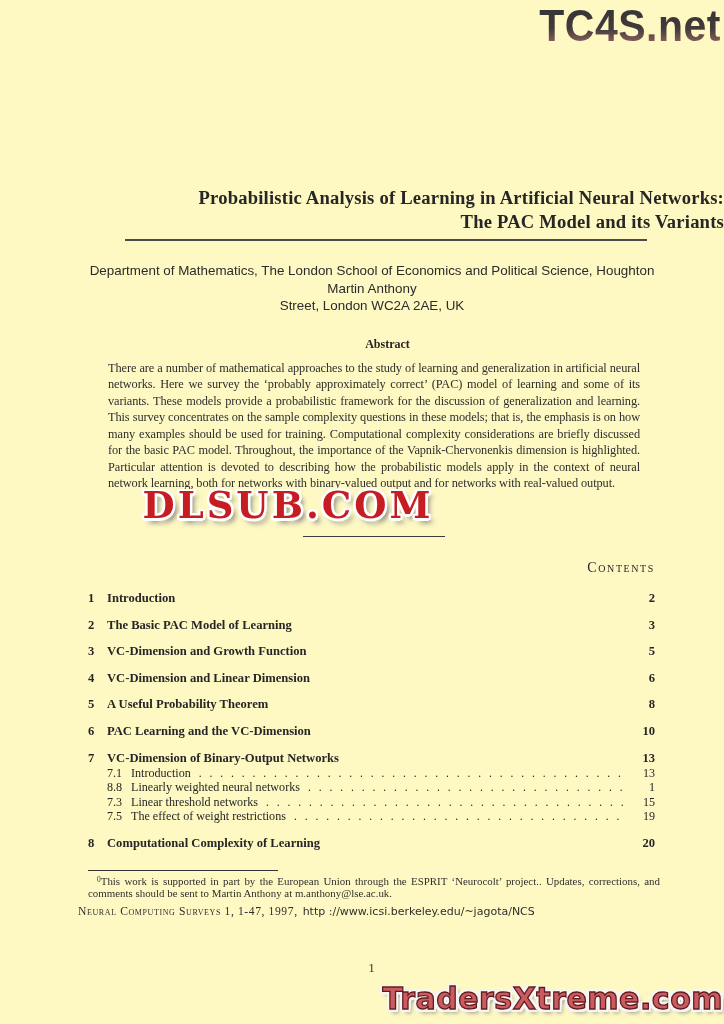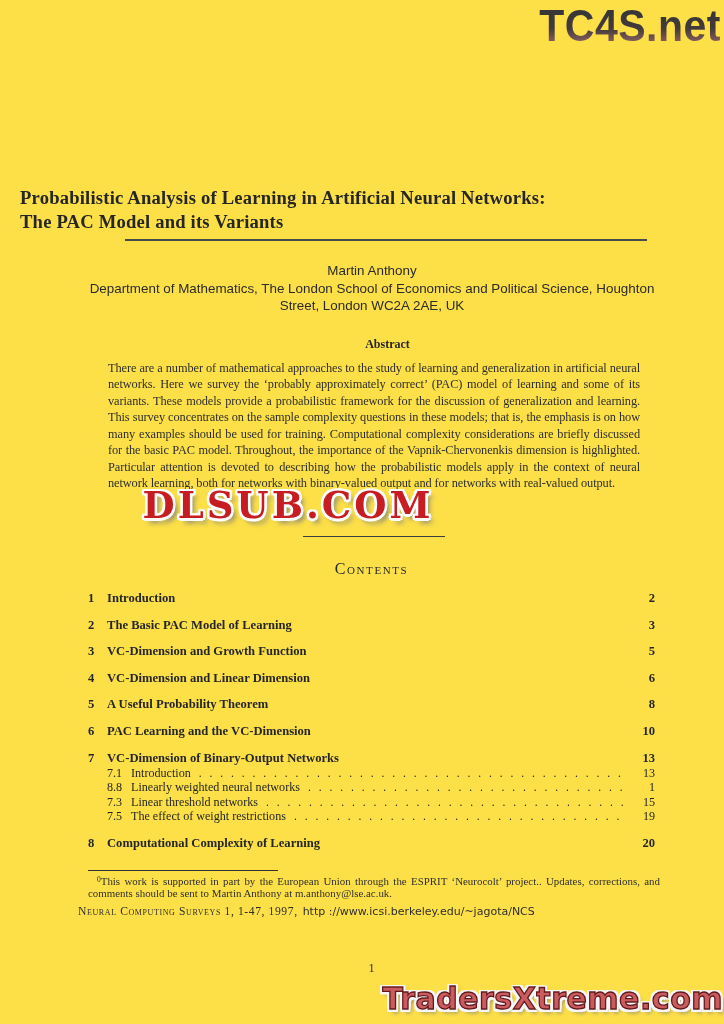--- a/index.html
+++ b/index.html
@@ -4,37 +4,37 @@
 <style>
   html, body { margin: 0; padding: 0; }
   body {
     width: 724px; height: 1024px;
     background: #ffffff;
     font-family: "Liberation Serif", serif;
     color: #2b2b2b;
     position: relative;
     overflow: hidden;
   }
-  .page { position: absolute; inset: 0; background: #fde047; }
+  .page { position: absolute; inset: 0; background: #fef9c3; }
 
   
   .wm-top {
     position: absolute; top: 0px; right: 3px;
     font-family: "Liberation Sans", sans-serif;
     font-weight: 900; font-size: 41px; letter-spacing: 0.5px;
     transform: scaleY(1.1); transform-origin: top right;
     background: linear-gradient(180deg, #343434 8%, #423a3b 55%, #9c6a67 90%, #b28c88 100%);
     -webkit-background-clip: text; background-clip: text;
     color: #433c3d; -webkit-text-fill-color: transparent;
   }
 
   
   .title {
     position: absolute; top: 186px; left: 20px; width: 704px;
-    text-align: left; font-weight: bold; font-size: 18.6px;
+    text-align: right; font-weight: bold; font-size: 18.6px;
     line-height: 23.5px; color: #262626; letter-spacing: 0.2px;
   }
   .title-rule { position: absolute; top: 239px; left: 125px; width: 522px; height: 1.6px; background: #4a4a4a; }
 
   .author-block {
     position: absolute; top: 262px; left: 20px; width: 704px;
     text-align: center; font-family: "Liberation Sans", sans-serif;
     font-size: 13.4px; line-height: 17.6px; color: #2b2b2b;
   }
 
@@ -57,21 +57,21 @@
     text-shadow:
       -2px -2px 0 #fff, 2px -2px 0 #fff, -2px 2px 0 #fff, 2px 2px 0 #fff,
       0 -2.5px 0 #fff, 0 2.5px 0 #fff, -2.5px 0 0 #fff, 2.5px 0 0 #fff,
       4px 5px 5px rgba(125,125,125,0.85);
   }
   .mid-rule { position: absolute; top: 536px; left: 303px; width: 142px; height: 1.3px; background: #3c3c3c; }
 
   
   .contents-head {
     position: absolute; top: 560px; left: 88px; width: 567px;
-    text-align: center; font-variant: small-caps; font-size: 16px;
+    text-align: right; font-variant: small-caps; font-size: 14px;
     letter-spacing: 1.6px; color: #262626;
   }
   .toc { position: absolute; top: 591px; left: 88px; width: 567px; color: #262626; }
   .toc-row { display: flex; align-items: baseline; }
   .toc-row.main { font-weight: bold; font-size: 12.6px; line-height: 14px; margin-top: 12.6px; }
   .toc-row.main:first-child { margin-top: 0; }
   .toc-row.sub { font-size: 12.1px; line-height: 14.5px; padding-left: 19px; font-weight: normal; }
   .toc-row.main + .toc-row.sub { margin-top: 1px; }
   .toc-num { flex: 0 0 19px; }
   .sub .toc-num { flex: 0 0 24px; }
@@ -113,22 +113,22 @@
 
   <div class="wm-top">TC4S.net</div>
 
   <div class="title">
     <div>Probabilistic Analysis of Learning in Artificial Neural Networks:</div>
     <div>The PAC Model and its Variants</div>
   </div>
   <div class="title-rule"></div>
 
   <div class="author-block">
+    <div>Department of Mathematics, The London School of Economics and Political Science, Houghton</div>
     <div>Martin Anthony</div>
-    <div>Department of Mathematics, The London School of Economics and Political Science, Houghton</div>
     <div>Street, London WC2A 2AE, UK</div>
   </div>
 
   <div class="abs-head">Abstract</div>
   <div class="abstract">There are a number of mathematical approaches to the study of learning and generalization in artificial neural networks. Here we survey the ‘probably approximately correct’ (PAC) model of learning and some of its variants. These models provide a probabilistic framework for the discussion of generalization and learning. This survey concentrates on the sample complexity questions in these models; that is, the emphasis is on how many examples should be used for training. Computational complexity considerations are briefly discussed for the basic PAC model. Throughout, the importance of the Vapnik-Chervonenkis dimension is highlighted. Particular attention is devoted to describing how the probabilistic models apply in the context of neural network learning, both for networks with binary-valued output and for networks with real-valued output.</div>
 
   <div class="wm-mid">DLSUB.COM</div>
   <div class="mid-rule"></div>
 
   <div class="contents-head">Contents</div>

